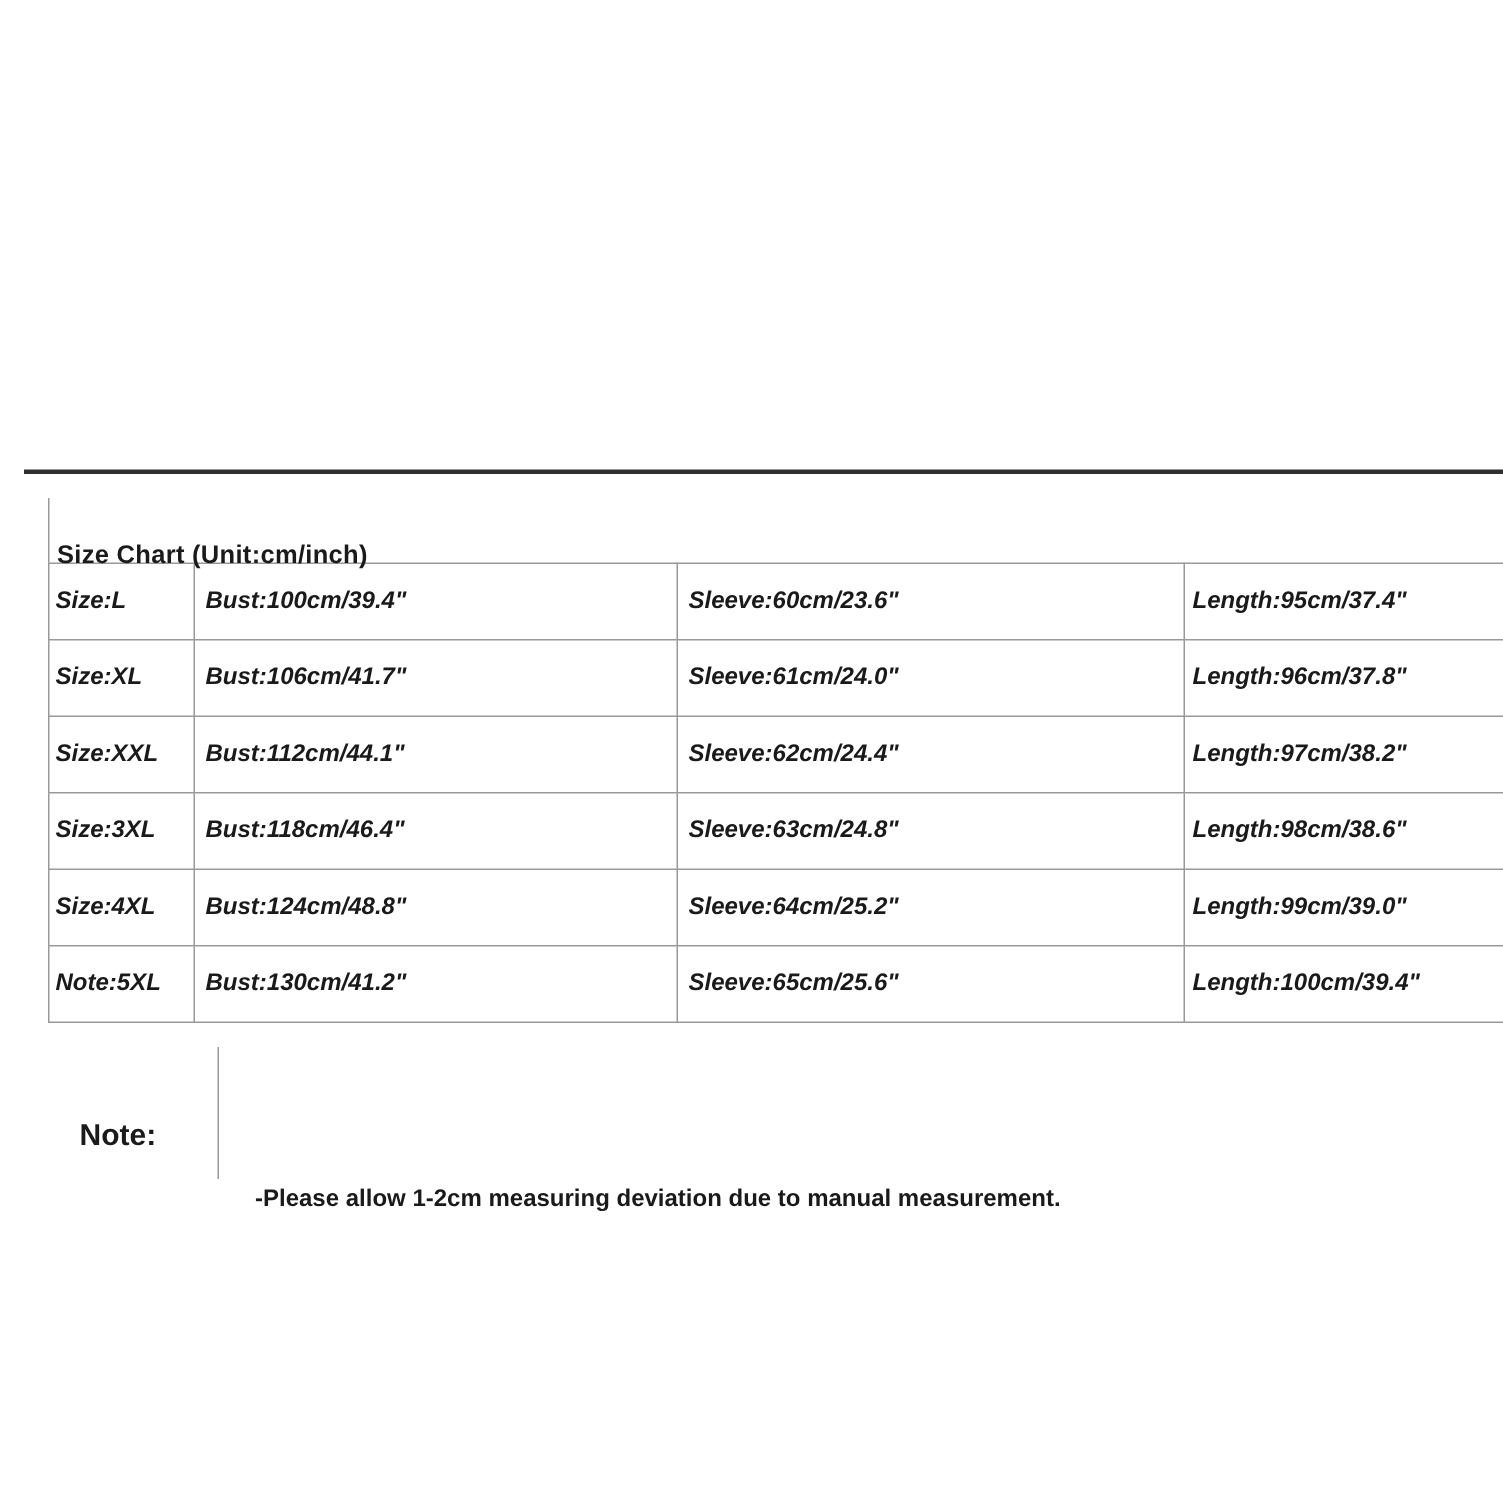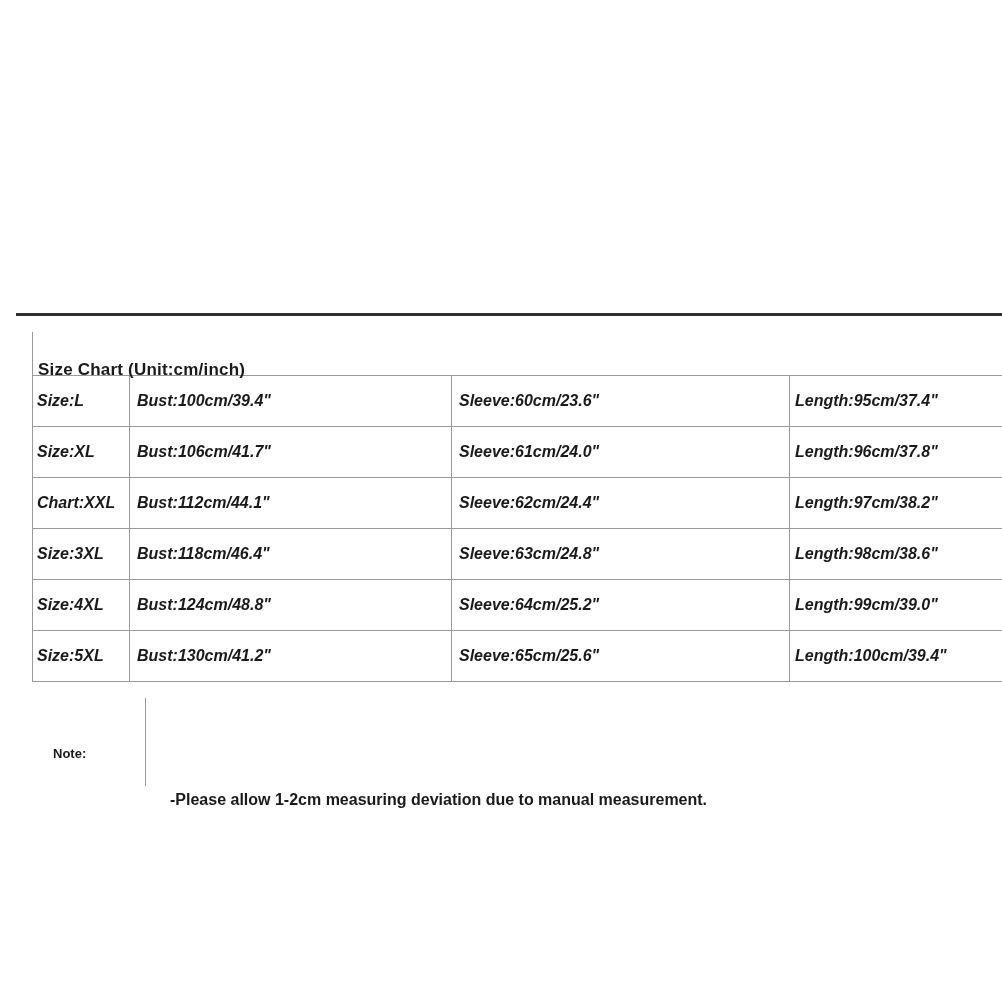--- a/index.html
+++ b/index.html
@@ -49,21 +49,21 @@
   table.size-table td.col-sleeve{ width: 338px; }
   table.size-table td.col-length{ width: 245px; border-right: none; padding-left: 5px; }
   .note-row {
     display: flex;
     height: 120px;
     width: 1002px;
   }
   .note-label {
     width: 97px;
     padding: 48px 0 0 5px;
-    font-size: 13px;
+    font-size: 20px;
     flex: 0 0 97px;
   }
   .note-body {
     flex: 1;
     border-left: 1px solid #999999;
     padding: 36px 0 0 8px;
   }
   .note-line {
     font-size: 16px;
     line-height: 27px;
@@ -86,39 +86,39 @@
         <td class="col-sleeve">Sleeve:60cm/23.6"</td>
         <td class="col-length">Length:95cm/37.4"</td>
       </tr>
       <tr>
         <td class="col-size">Size:XL</td>
         <td class="col-bust">Bust:106cm/41.7"</td>
         <td class="col-sleeve">Sleeve:61cm/24.0"</td>
         <td class="col-length">Length:96cm/37.8"</td>
       </tr>
       <tr>
-        <td class="col-size">Chart:XXL</td>
+        <td class="col-size">Size:XXL</td>
         <td class="col-bust">Bust:112cm/44.1"</td>
         <td class="col-sleeve">Sleeve:62cm/24.4"</td>
         <td class="col-length">Length:97cm/38.2"</td>
       </tr>
       <tr>
         <td class="col-size">Size:3XL</td>
         <td class="col-bust">Bust:118cm/46.4"</td>
         <td class="col-sleeve">Sleeve:63cm/24.8"</td>
         <td class="col-length">Length:98cm/38.6"</td>
       </tr>
       <tr>
         <td class="col-size">Size:4XL</td>
         <td class="col-bust">Bust:124cm/48.8"</td>
         <td class="col-sleeve">Sleeve:64cm/25.2"</td>
         <td class="col-length">Length:99cm/39.0"</td>
       </tr>
       <tr>
-        <td class="col-size">Size:5XL</td>
+        <td class="col-size">Note:5XL</td>
         <td class="col-bust">Bust:130cm/41.2"</td>
         <td class="col-sleeve">Sleeve:65cm/25.6"</td>
         <td class="col-length">Length:100cm/39.4"</td>
       </tr>
     </tbody>
   </table>
 
   <div class="note-row">
     <div class="note-label">Note:</div>
     <div class="note-body">

